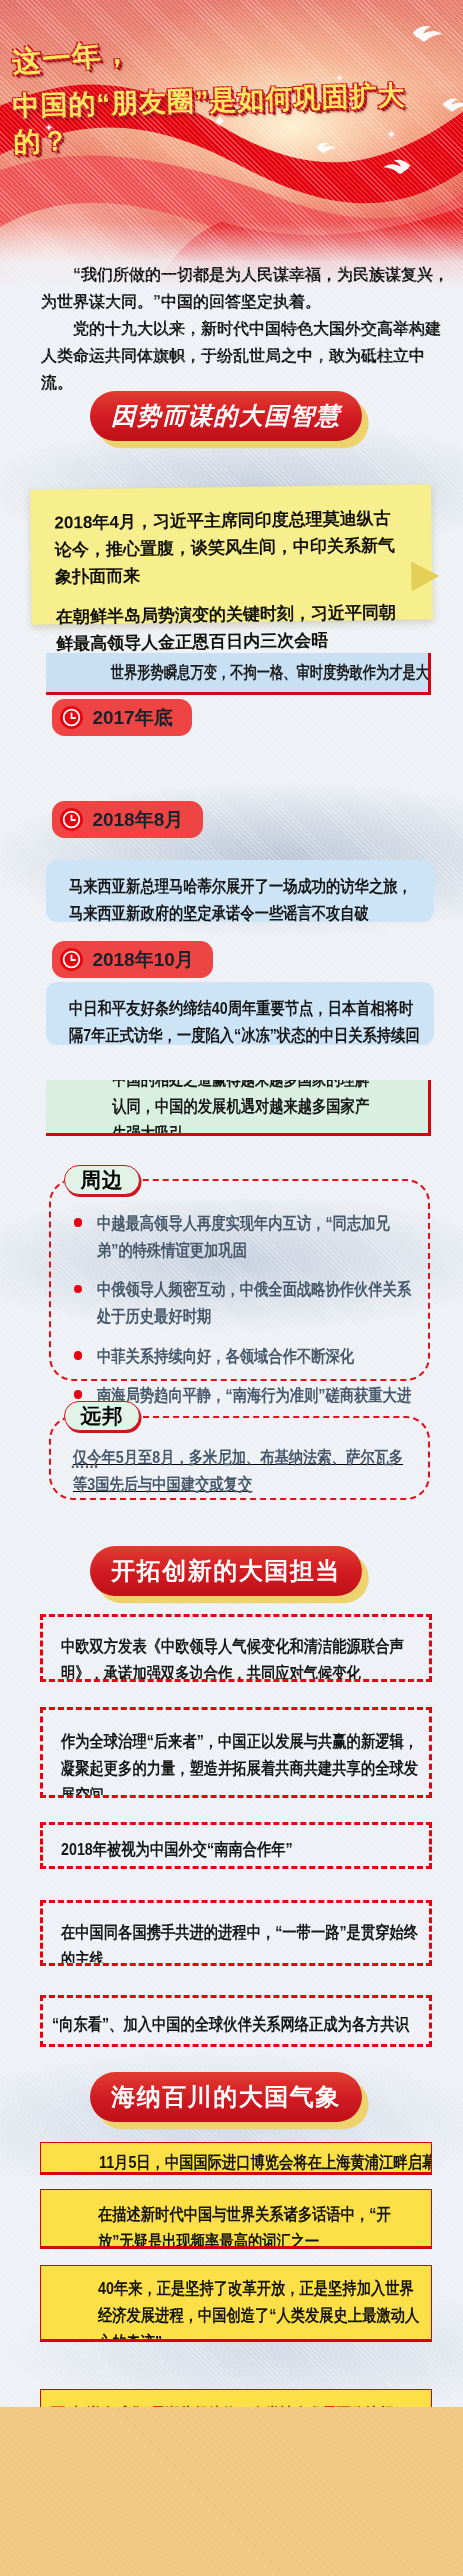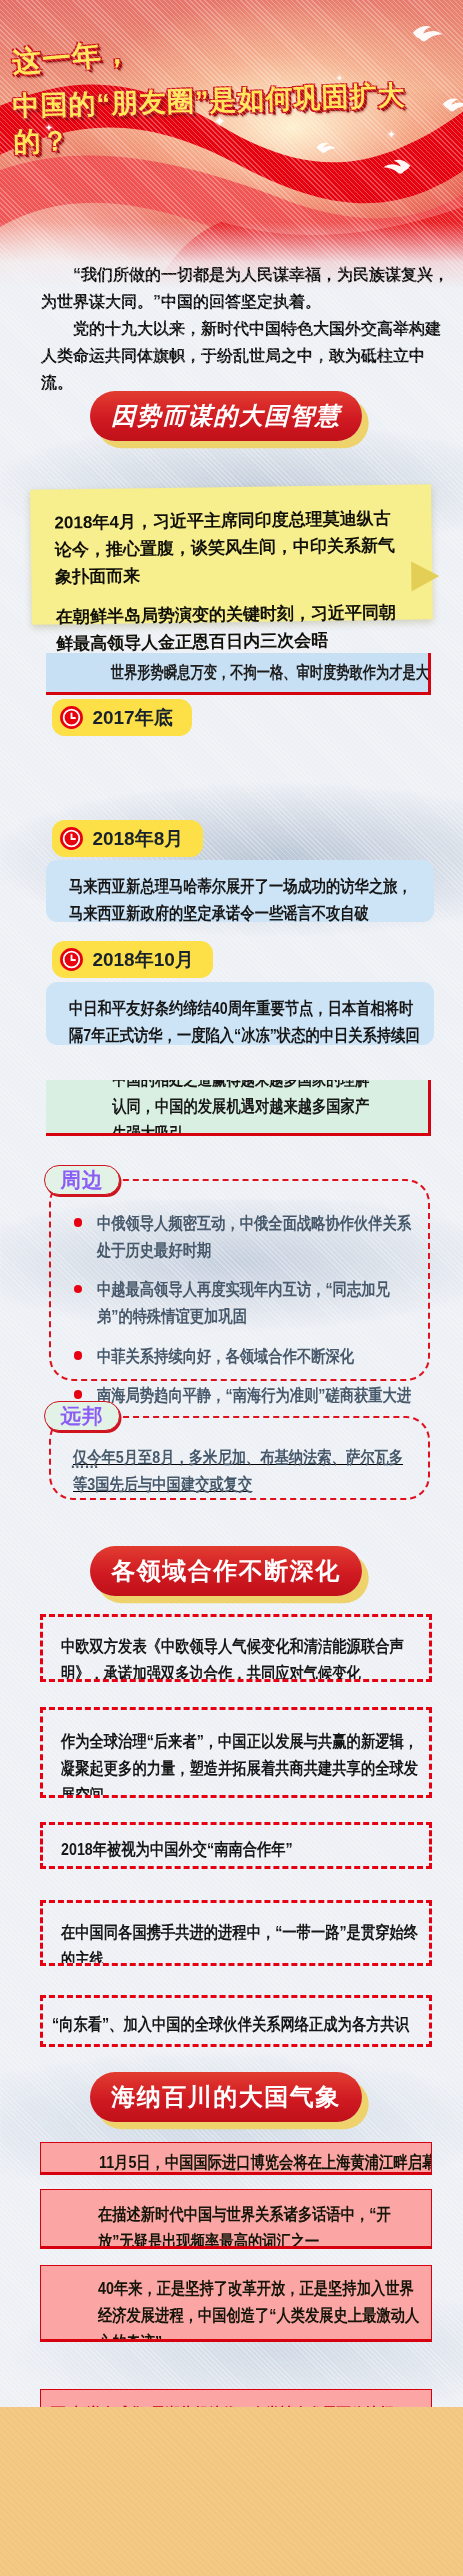--- a/index.html
+++ b/index.html
@@ -51,44 +51,44 @@
   .callout.blue{background:#c8e0f4;}
   .callout.green{background:#d9efe1;}
   .cline{white-space:nowrap;font-size:17px;font-weight:bold;color:#1d1d1d;
      transform:scaleX(.8);transform-origin:left center;padding-left:21.6px;}
 
   
   .ctext{font-size:17px;font-weight:bold;line-height:27px;color:#161616;
      width:119%;transform:scaleX(.84);transform-origin:left top;}
 
   
-  .t-pill{position:absolute;left:52px;height:37px;border-radius:12.4px;background:#fde047;
+  .t-pill{position:absolute;left:52px;height:37px;border-radius:12.4px;background:#ef4444;
      display:inline-flex;align-items:center;gap:8.2px;padding:0 19.6px 0 7.2px;z-index:6;}
   .t-pill .date{font-size:19px;font-weight:bold;color:#18222c;}
   .t-box{position:absolute;left:46px;width:388px;border-radius:11.3px;background:#cde4f6;
      padding:13.4px 10.3px 0 23px;overflow:hidden;z-index:6;}
 
   
   .zone{position:absolute;left:49px;width:381px;border:2.6px dashed #e0101c;border-radius:24px;z-index:6;}
-  .zone-pill{position:absolute;left:44px;height:30px;border-radius:15.5px;background:#e2f2e7;
+  .zone-pill{position:absolute;left:64px;height:30px;border-radius:15.5px;background:#e2f2e7;
      border:1.5px solid #cf1420;display:inline-flex;align-items:center;padding:0 15.5px;z-index:7;
-     color:#8b5cf6;font-size:20.6px;font-weight:bold;letter-spacing:1px;box-shadow:1.5px 2.1px 0 #cf1420;}
+     color:#000000;font-size:20.6px;font-weight:bold;letter-spacing:1px;box-shadow:1.5px 2.1px 0 #cf1420;}
   .zone ul{list-style:none;margin:0;padding:29px 13.4px 0 21.6px;}
   .zone li{position:relative;padding-left:24px;margin-bottom:12.4px;overflow:hidden;}
   .zone li::before{content:"";position:absolute;left:1px;top:8.2px;width:8.8px;height:8.8px;border-radius:50%;background:#e60012;}
   .zone li .ctext, .zone .far-text .ctext{color:#46586a;}
   .far-text{padding:26px 13.4px 0 21.6px;overflow:hidden;text-decoration:underline;}
 
   
   .dbox{position:absolute;left:40px;width:392px;border:3.1px dashed #e60012;background:rgba(255,255,255,.06);
      padding:12.4px 8.2px 0 17.5px;overflow:hidden;z-index:6;}
   .dbox .nowrapline{white-space:nowrap;}
 
   
-  .ybox{position:absolute;left:40px;width:392px;background:#fca5a5;border:1.5px solid #d6000f;
+  .ybox{position:absolute;left:40px;width:392px;background:#fde047;border:1.5px solid #d6000f;
      border-bottom-width:3.1px;padding:10.3px 8.2px 0 20.6px;overflow:hidden;z-index:6;}
   .ybox .ctext{color:#141408;}
   .obscured{color:#c80010 !important;white-space:nowrap;}
 
   .orange-block{position:absolute;left:0;top:2407px;width:464px;height:347px;background:#f3c983;z-index:8;
      background-image:repeating-linear-gradient(45deg,rgba(210,160,80,.08) 0 1.5px,rgba(0,0,0,0) 1.5px 4.6px);}
 </style>
 </head>
 <body>
 
@@ -148,21 +148,21 @@
 
   <div class="t-pill" style="top:699px;">
     <svg width="25" height="25" viewBox="0 0 48 48">
       <circle cx="24" cy="24" r="22" fill="#e8000f"></circle>
         <circle cx="24" cy="24" r="15" fill="none" stroke="#fff" stroke-width="3.5"></circle>
       <path d="M24 15 V25 H32" stroke="#fff" stroke-width="3.5" fill="none"></path>
       </svg>
     <span class="date">2017年底</span>
   </div>
 
-  <div class="t-pill" style="top:820px;">
+  <div class="t-pill" style="top:801px;">
     <svg width="25" height="25" viewBox="0 0 48 48">
       <circle cx="24" cy="24" r="22" fill="#e8000f"></circle>
         <circle cx="24" cy="24" r="15" fill="none" stroke="#fff" stroke-width="3.5"></circle>
       <path d="M24 15 V25 H32" stroke="#fff" stroke-width="3.5" fill="none"></path>
       </svg>
     <span class="date">2018年8月</span>
   </div>
   <div class="t-box" style="top:860px;height:62px;">
     <div class="ctext">马来西亚新总理马哈蒂尔展开了一场成功的访华之旅，马来西亚新政府的坚定承诺令一些谣言不攻自破</div>
   </div>
@@ -180,43 +180,43 @@
   </div>
 
   <div class="callout green" style="top:1080px;height:56px;overflow:hidden;">
     <div class="ctext" style="padding-left:21.6px;">中国的相处之道赢得越来越多国家的理解认同，中国的发展机遇对越来越多国家产生强大吸引</div>
   </div>
 
   <span class="zone-pill" style="top:1165px;">周边</span>
   <div class="zone" style="top:1179px;height:202px;">
     <ul>
       <li>
+          <div class="ctext">中越最高领导人再度实现年内互访，“同志加兄弟”的特殊情谊更加巩固</div>
+        </li>
+      <li>
           <div class="ctext">中俄领导人频密互动，中俄全面战略协作伙伴关系处于历史最好时期</div>
-        </li>
-      <li>
-          <div class="ctext">中越最高领导人再度实现年内互访，“同志加兄弟”的特殊情谊更加巩固</div>
         </li>
       <li>
           <div class="ctext">中菲关系持续向好，各领域合作不断深化</div>
         </li>
       <li>
           <div class="ctext">南海局势趋向平静，“南海行为准则”磋商获重大进展</div>
         </li>
     </ul>
     <div class="ctext" style="padding-left:23px;color:#46586a;">……</div>
   </div>
 
   <span class="zone-pill" style="top:1401px;">远邦</span>
   <div class="zone" style="top:1416px;height:84px;">
     <div class="far-text">
         <div class="ctext">仅今年5月至8月，多米尼加、布基纳法索、萨尔瓦多等3国先后与中国建交或复交</div>
       </div>
   </div>
 
-  <div class="badge" style="top:1546px;">各领域合作不断深化</div>
+  <div class="badge" style="top:1546px;">开拓创新的大国担当</div>
 
   <div class="dbox" style="top:1614px;height:68px;padding-top:15.5px;">
     <div class="ctext">中欧双方发表《中欧领导人气候变化和清洁能源联合声明》，承诺加强双多边合作，共同应对气候变化</div>
   </div>
   <div class="dbox" style="top:1707px;height:91px;padding-top:17.5px;">
     <div class="ctext">作为全球治理“后来者”，中国正以发展与共赢的新逻辑，凝聚起更多的力量，塑造并拓展着共商共建共享的全球发展空间</div>
   </div>
   <div class="dbox" style="top:1822px;height:47px;padding-top:11.3px;">
     <div class="ctext nowrapline">2018年被视为中国外交“南南合作年”</div>
   </div>

